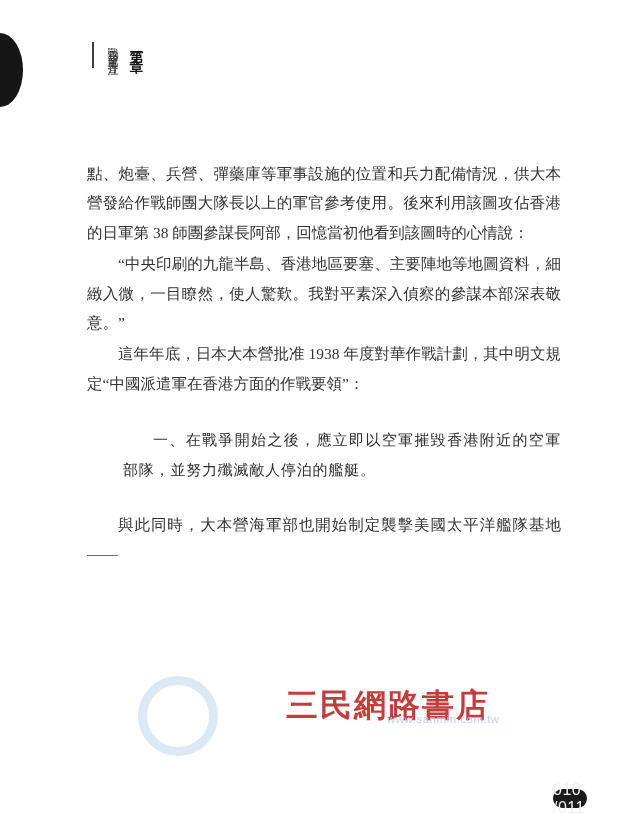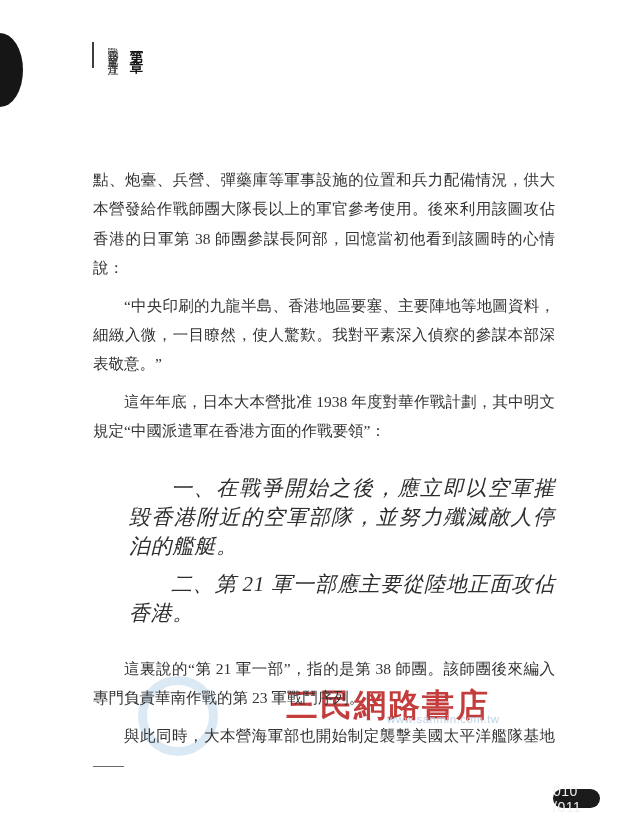--- a/index.html
+++ b/index.html
@@ -81,41 +81,40 @@
     position: absolute;
     left: 85px; top: 157px;
     width: 478px;
     z-index: 1;
     font-size: 15.5px;
     line-height: 29.4px;
     color: #333333;
     text-align: justify;
     text-justify: inter-character;
   }
-  .article p { margin: 8px; padding: 0; }
+  .article p { margin: 2px; padding: 0; }
   .para-indent { text-indent: 2em; }
   .quote-block { margin: 28px 0 25px 0; padding-left: 36px; }
   .quote-para {
-    font-style: italic;
-    font-size: 21px;
+    font-size: 15px;
     letter-spacing: 0.8px;
     text-indent: 2em;
     color: #2e2e2e;
   }
 
   
   .page-pill {
     position: absolute;
     left: 553px; top: 789px;
-    width: 47px; height: 19px;
+    width: 34px; height: 19px;
     background: #1b1b1b;
     border-radius: 10px;
     color: #f0f0f0;
     font-family: "Liberation Sans", sans-serif;
-    font-size: 14px;
+    font-size: 16px;
     letter-spacing: 0.5px;
     display: flex;
     align-items: center;
     justify-content: center;
     z-index: 2;
   }
 </style>
 </head>
 <body>
 
@@ -133,22 +132,20 @@
     <div class="wm-url">www.sanmin.com.tw</div>
   </div>
 
   <div class="article">
     <p>點、炮臺、兵營、彈藥庫等軍事設施的位置和兵力配備情況，供大本營發給作戰師團大隊長以上的軍官參考使用。後來利用該圖攻佔香港的日軍第 38 師團參謀長阿部，回憶當初他看到該圖時的心情說：</p>
     <p class="para-indent">“中央印刷的九龍半島、香港地區要塞、主要陣地等地圖資料，細緻入微，一目瞭然，使人驚歎。我對平素深入偵察的參謀本部深表敬意。”</p>
     <p class="para-indent">這年年底，日本大本營批准 1938 年度對華作戰計劃，其中明文規定“中國派遣軍在香港方面的作戰要領”：</p>
 
     <div class="quote-block">
       <p class="quote-para">一、在戰爭開始之後，應立即以空軍摧毀香港附近的空軍部隊，並努力殲滅敵人停泊的艦艇。</p>
-      <p class="quote-para">二、第 21 軍一部應主要從陸地正面攻佔香港。</p>
     </div>
 
-    <p class="para-indent">這裏說的“第 21 軍一部”，指的是第 38 師團。該師團後來編入專門負責華南作戰的第 23 軍戰鬥序列。</p>
     <p class="para-indent">與此同時，大本營海軍部也開始制定襲擊美國太平洋艦隊基地 ——</p>
   </div>
 
   <div class="page-pill">010 /011</div>
 
 </div>
 
 </body></html>

